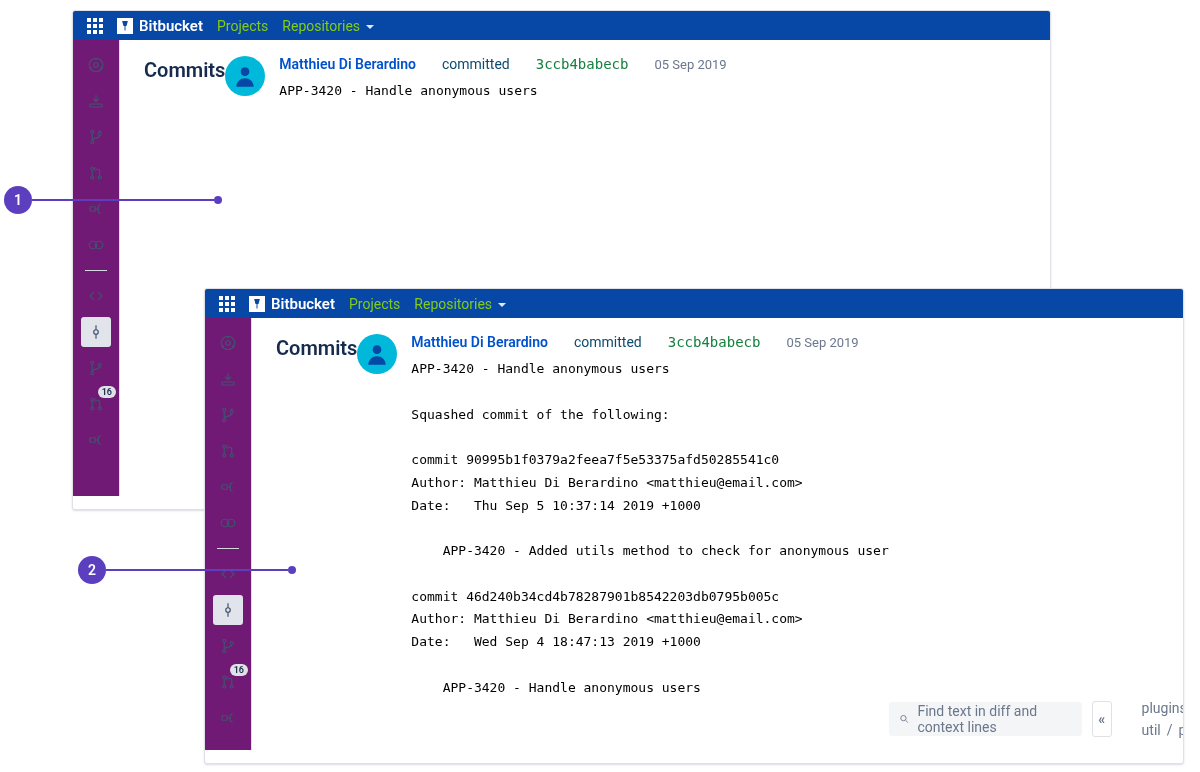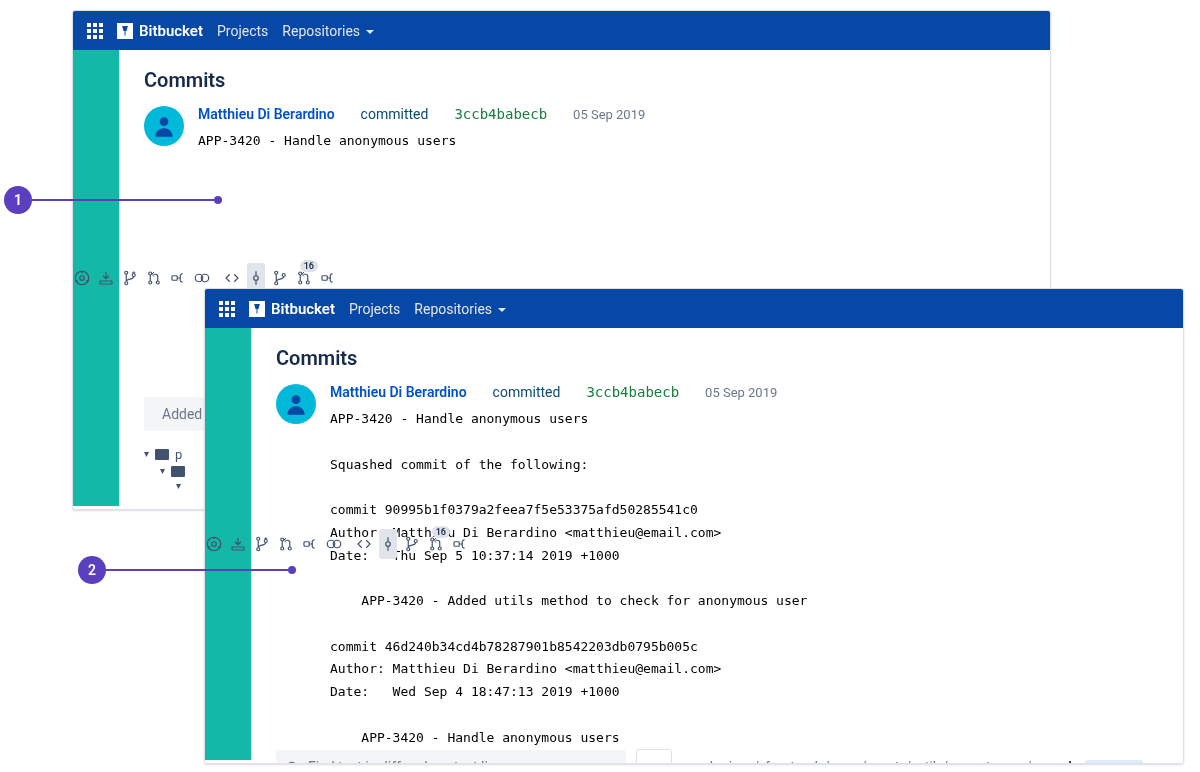--- a/index.html
+++ b/index.html
@@ -1,35 +1,35 @@
 <!DOCTYPE html>
 <html><head>
 <meta charset="utf-8">
 <style>
   html,body{margin:0;padding:0;font-family:-apple-system,BlinkMacSystemFont,"Segoe UI",Roboto,Helvetica,Arial,sans-serif;background:#fff;font-size:14px;color:#172b4d}
   .canvas{position:relative;width:1200px;height:772px}
   .window{position:absolute;background:#fff;border:1px solid #dfe1e6;border-radius:3px;box-shadow:0 1px 2px rgba(9,30,66,.15);overflow:hidden}
   .w1{left:72px;top:10px;width:977px;height:498px}
   .w2{left:204px;top:288px;width:978px;height:474px}
-  .header{background:#0747A6;color:#fff;display:flex;align-items:center;padding:0 14px;height:39px;gap:14px}
+  .header{background:#0747A6;color:#fff;display:flex;align-items:center;padding:0 14px;height:29px;gap:14px}
   .apps{display:grid;grid-template-columns:repeat(3,4px);grid-auto-rows:4px;gap:2px;cursor:pointer}
   .apps span{background:#fff;width:4px;height:4px}
   .brand{display:flex;align-items:center;gap:6px;font-weight:600;font-size:15px}
   .logo{width:16px;height:16px;background:#fff;display:inline-block;-webkit-mask:none;position:relative}
   .logo::before{content:"";position:absolute;inset:3px;background:#0747A6;clip-path:polygon(20% 0,80% 0,65% 55%,55% 55%,55% 100%,45% 100%,45% 55%,35% 55%)}
-  .hlink{color:#e5e5e5;font-size:14px;cursor:pointer}
+  .hlink{color:#84cc16;font-size:14px;cursor:pointer}
   .hlink.dd::after{content:"";display:inline-block;margin-left:6px;border:4px solid transparent;border-top-color:#deebff;transform:translateY(2px)}
   .body{display:flex;height:calc(100% - 42px)}
-  .side{width:46px;background:#14b8a6;border-right:1px solid #dfe1e6;display:flex;align-items:center;padding:10px 0;gap:6px}
+  .side{width:46px;background:#701a75;border-right:1px solid #dfe1e6;display:flex;flex-direction:column;align-items:center;padding:10px 0;gap:6px}
   .sbtn{width:30px;height:30px;border-radius:3px;display:flex;align-items:center;justify-content:center;color:#42526e;cursor:pointer;position:relative}
   .sbtn.sel{background:#e1e4ea}
   .sbtn svg{width:18px;height:18px;stroke:#42526e;fill:none;stroke-width:1.6}
   .divider{width:22px;height:1px;background:#d5d8de;margin:4px 0}
   .badge{position:absolute;top:-3px;right:-5px;background:#dfe1e6;color:#172b4d;font-size:9px;border-radius:8px;padding:1px 4px;font-weight:600}
-  .main{flex:1;padding:16px 24px 12px 24px;display:flex;flex-direction:column;min-width:0}
+  .main{flex:1;padding:16px 24px 12px 24px;display:flex;min-width:0}
   .title{font-size:20px;font-weight:600;margin:2px 0 14px}
   .commit{display:flex;gap:14px;align-items:flex-start}
   .avatar{width:40px;height:40px;border-radius:50%;background:#00B8D9;display:flex;align-items:center;justify-content:center;flex-shrink:0}
   .avatar svg{width:26px;height:26px;fill:#0747A6}
   .cmeta{display:flex;align-items:baseline;gap:26px;flex-wrap:wrap}
   .author{color:#0052CC;font-weight:600;cursor:pointer}
   .verb{color:#0c4a6e}
   .hash{font-family:SFMono-Regular,Menlo,Consolas,monospace;color:#15803d;cursor:pointer}
   .date{color:#6b778c;font-size:13px}
   pre.msg{font-family:SFMono-Regular,Menlo,Consolas,monospace;color:#000000;font-size:13px;line-height:1.75;margin:8px 0 0;white-space:pre}

